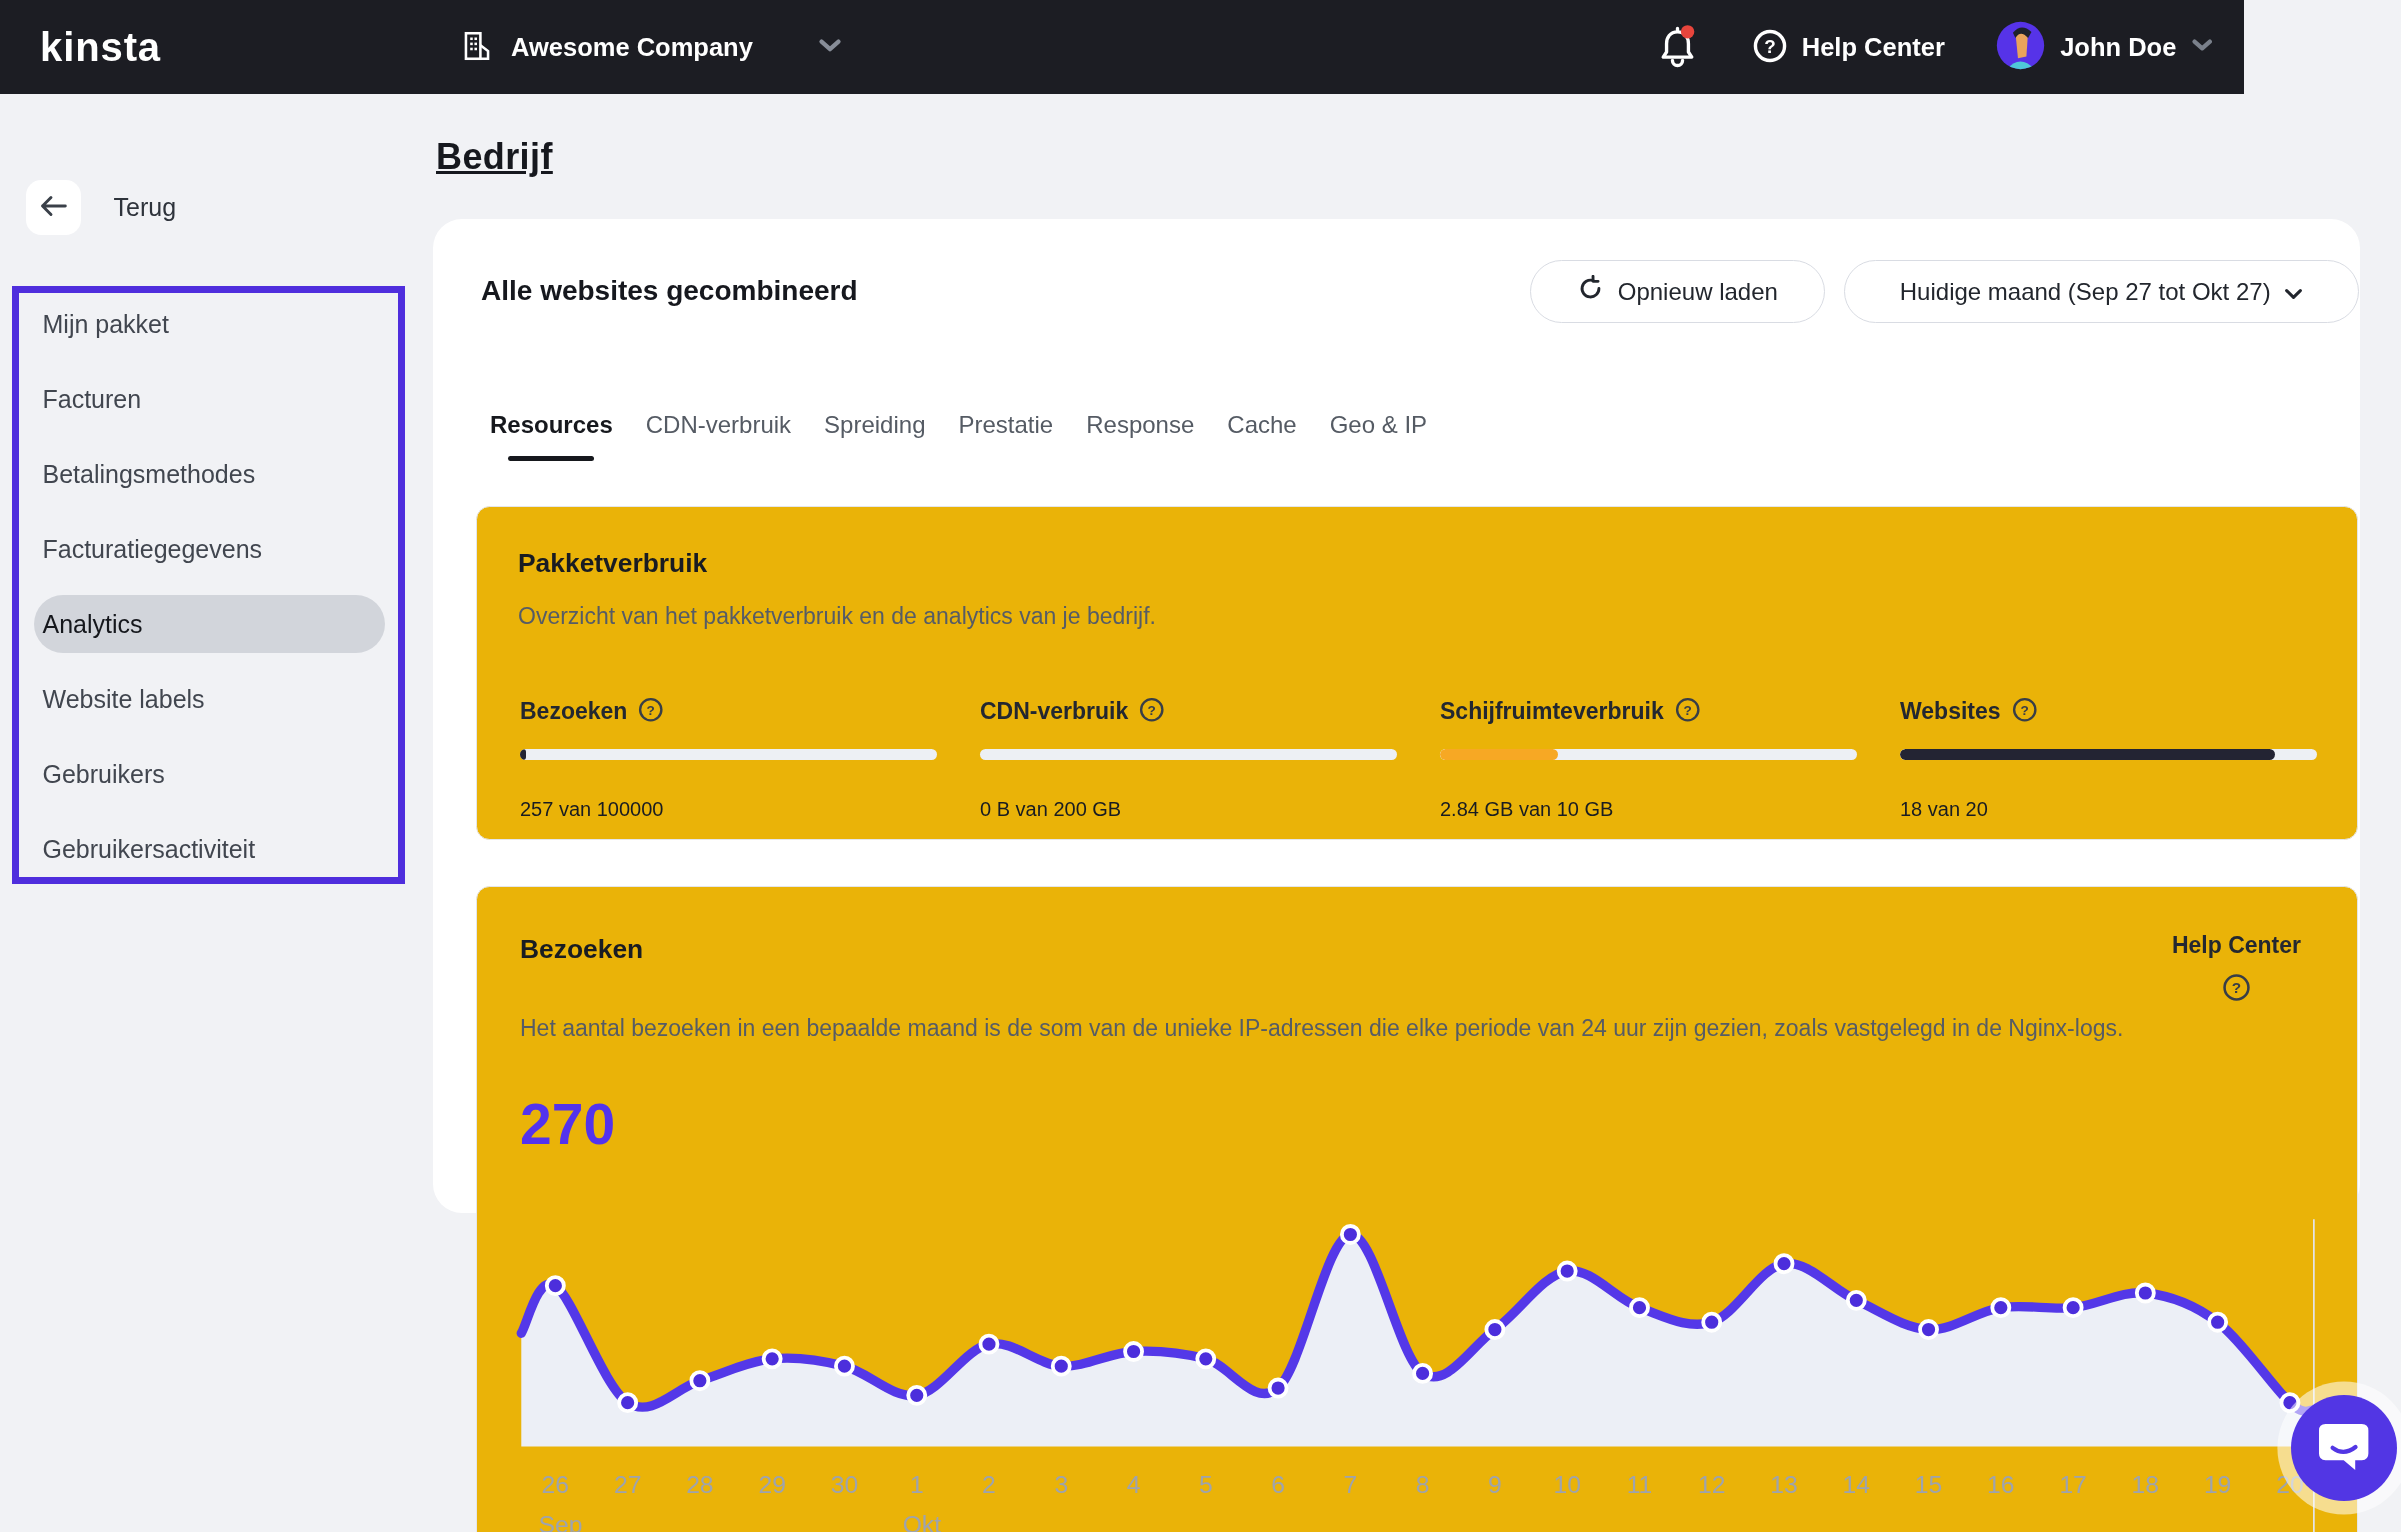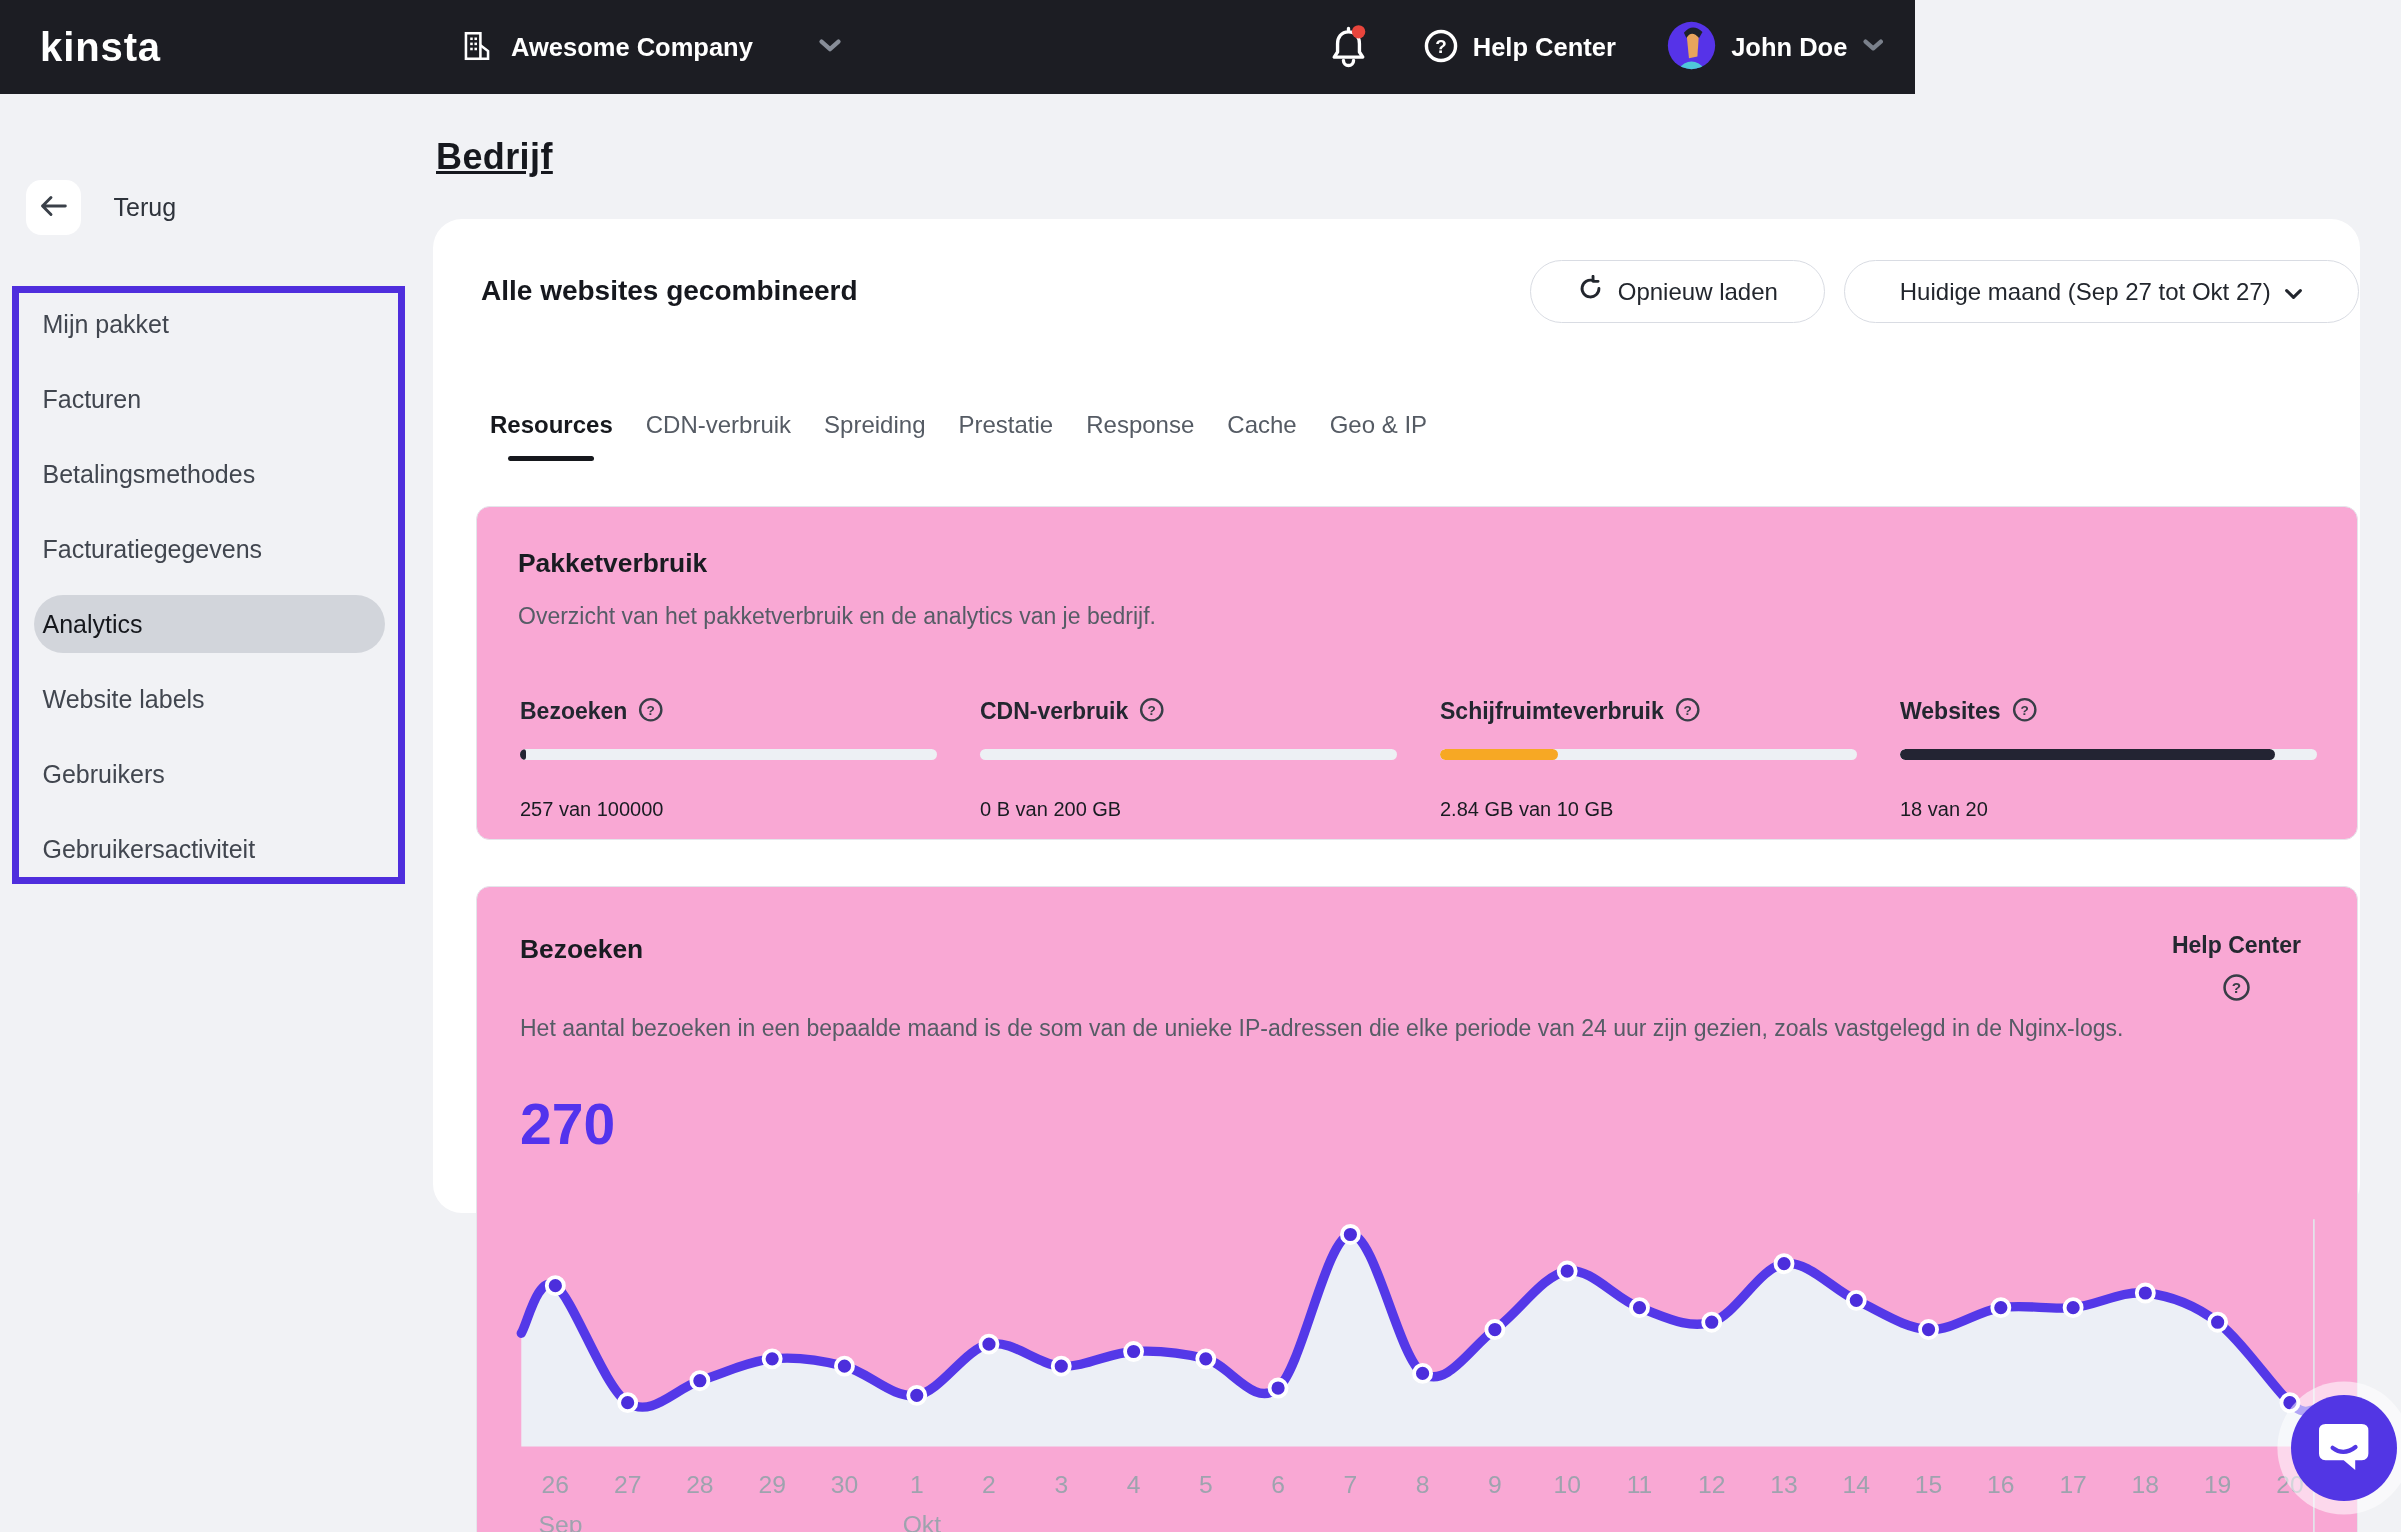--- a/index.html
+++ b/index.html
@@ -1,20 +1,20 @@
 <!DOCTYPE html>
 <html style="font-size:13.6px"><head>
 <meta charset="utf-8">
 <style>
   html,body{margin:0;padding:0;}
   body{font-family:"Liberation Sans","DejaVu Sans",sans-serif;background:#F1F2F5;}
   .screen{position:relative;width:2401px;height:1533px;overflow:hidden;background:#F1F2F5;}
 
   
-  .topbar{position:absolute;left:0;top:0;width:1915px;height:94px;background:#1C1D23;}
+  .topbar{position:absolute;left:0;top:0;width:2244px;height:94px;background:#1C1D23;}
   .logo{position:absolute;left:40px;top:0;height:94px;display:flex;align-items:center;
         color:#fff;font-size:40px;font-weight:800;letter-spacing:0.9px;}
   .company{position:absolute;left:460px;top:0;height:94px;display:flex;align-items:center;gap:17px;cursor:pointer;}
   .company .label{color:#fff;font-size:25.5px;font-weight:700;}
   .company .chev{margin-left:49px;}
   .top-right{position:absolute;right:32px;top:0;height:94px;display:flex;align-items:center;}
   .bell-wrap{position:relative;margin-right:56px;width:37px;height:44px;cursor:pointer;}
   .help-top{display:flex;align-items:center;gap:13.6px;margin-right:51px;cursor:pointer;}
   .help-top .label{color:#fff;font-size:25.5px;font-weight:600;}
   .user{display:flex;align-items:center;gap:15.3px;cursor:pointer;}
@@ -40,21 +40,21 @@
        display:flex;align-items:center;justify-content:center;gap:13.6px;font-size:24px;font-weight:500;color:#22262D;cursor:pointer;box-sizing:border-box;}
   .btn-reload{left:1097px;width:295px;}
   .btn-period{left:1411px;width:515px;}
 
   .tabs{position:absolute;left:57px;top:192px;display:flex;gap:33px;}
   .tab{font-size:24px;color:#555B64;cursor:pointer;padding-bottom:15.3px;position:relative;}
   .tab.active{color:#16181D;font-weight:700;}
   .tab.active::after{content:"";position:absolute;left:15%;bottom:-6.8px;width:70%;height:5.1px;border-radius:2.6px;background:#16181D;}
 
   
-  .inner-card{position:absolute;left:43px;box-sizing:border-box;background:#f9a8d4;border:1.7px solid #E4E6EB;border-radius:13.6px;}
+  .inner-card{position:absolute;left:43px;box-sizing:border-box;background:#eab308;border:1.7px solid #E4E6EB;border-radius:13.6px;}
   .usage-card{top:287px;width:1882px;height:334px;padding:41px;}
   .card-title{font-size:26.4px;font-weight:800;color:#191C22;}
   .card-desc{margin-top:19px;font-size:23px;color:#565C66;line-height:36px;}
   .metrics{position:absolute;left:43px;top:189px;display:flex;}
   .metric{width:460px;}
   .metric .mlabel-row{display:flex;align-items:center;gap:11px;height:31px;}
   .metric .mlabel{font-size:23px;font-weight:600;color:#232730;}
   .bar{margin-top:22px;width:417px;height:11px;border-radius:6px;background:#EDF0F4;overflow:hidden;}
   .bar .fill{height:100%;border-radius:6px;}
   .metric .mvalue{margin-top:38px;font-size:20px;font-weight:500;color:#191C22;}

